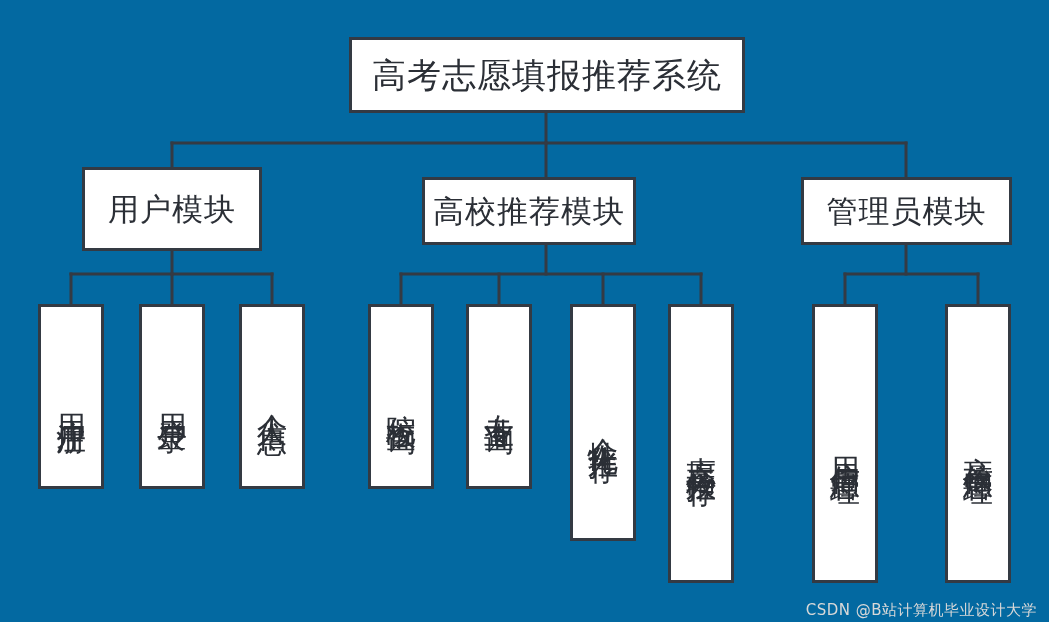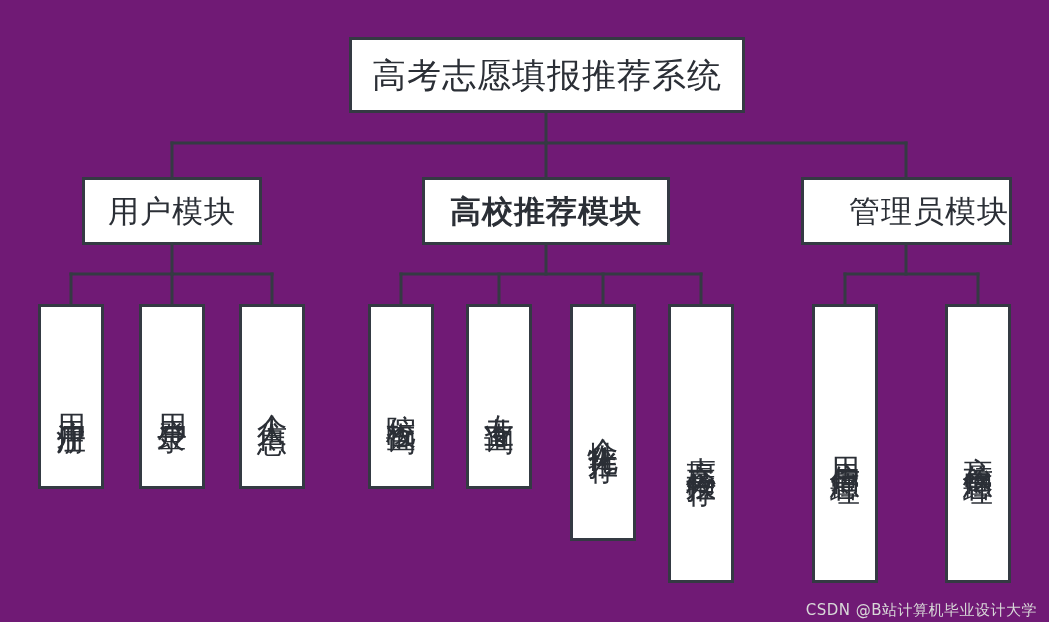--- a/index.html
+++ b/index.html
@@ -7,21 +7,21 @@
     padding: 0;
     background: #ffffff;
   }
   body {
     font-family: "DejaVu Sans", "Liberation Sans", sans-serif;
   }
   #canvas {
     position: relative;
     width: 1049px;
     height: 622px;
-    background: #701a75;
+    background: #0369a1;
     overflow: hidden;
   }
   #connectors {
     position: absolute;
     left: 0;
     top: 0;
     width: 1049px;
     height: 622px;
     pointer-events: none;
   }
@@ -98,29 +98,29 @@
       <line x1="845" y1="274" x2="978" y2="274"></line>
       <line x1="845" y1="274" x2="845" y2="304"></line>
       <line x1="978" y1="274" x2="978" y2="304"></line>
     </g>
   </svg>
 
   <div class="node root" style="left:349px; top:37px; width:396px; height:76px;">
     <span>高考志愿填报推荐系统</span>
   </div>
 
-  <div class="node branch" style="left:82px; top:177px; width:180px; height:68px;">
+  <div class="node branch" style="left:82px; top:167px; width:180px; height:84px;">
     <span>用户模块</span>
   </div>
 
-  <div class="node branch" style="left:422px; top:177px; width:248px; height:68px;font-weight:bold;">
+  <div class="node branch" style="left:422px; top:177px; width:214px; height:68px;">
     <span>高校推荐模块</span>
   </div>
 
-  <div class="node branch" style="left:801px; top:177px; width:211px; height:68px;justify-content:flex-end;">
+  <div class="node branch" style="left:801px; top:177px; width:211px; height:68px;">
     <span>管理员模块</span>
   </div>
 
   <div class="node leaf" style="left:38px; top:304px; width:66px; height:185px;">
     <span class="vtext">用户注册</span>
   </div>
 
   <div class="node leaf" style="left:139px; top:304px; width:66px; height:185px;">
     <span class="vtext">用户登录</span>
   </div>

